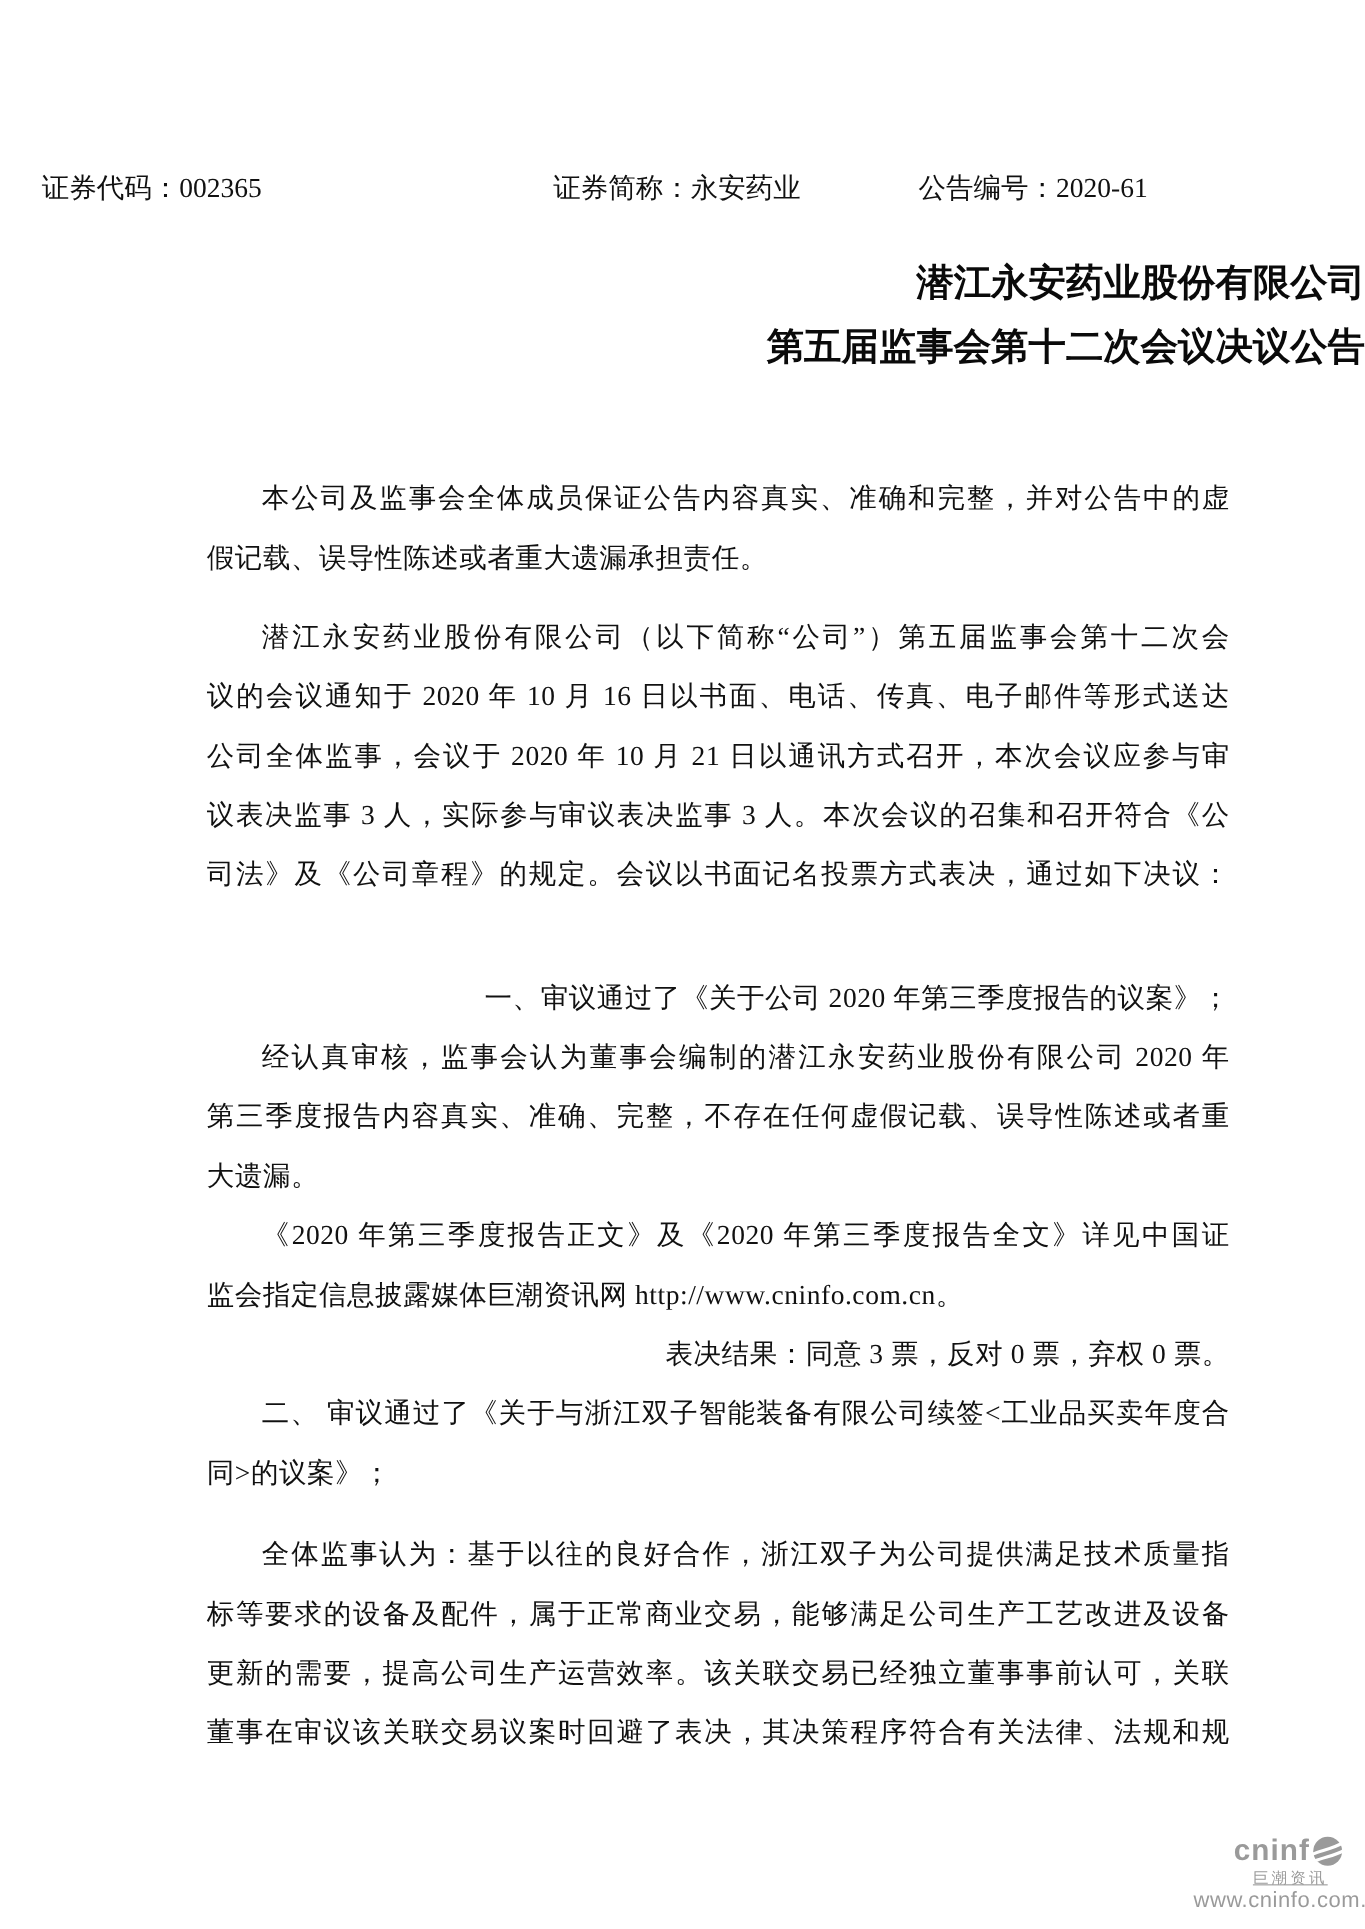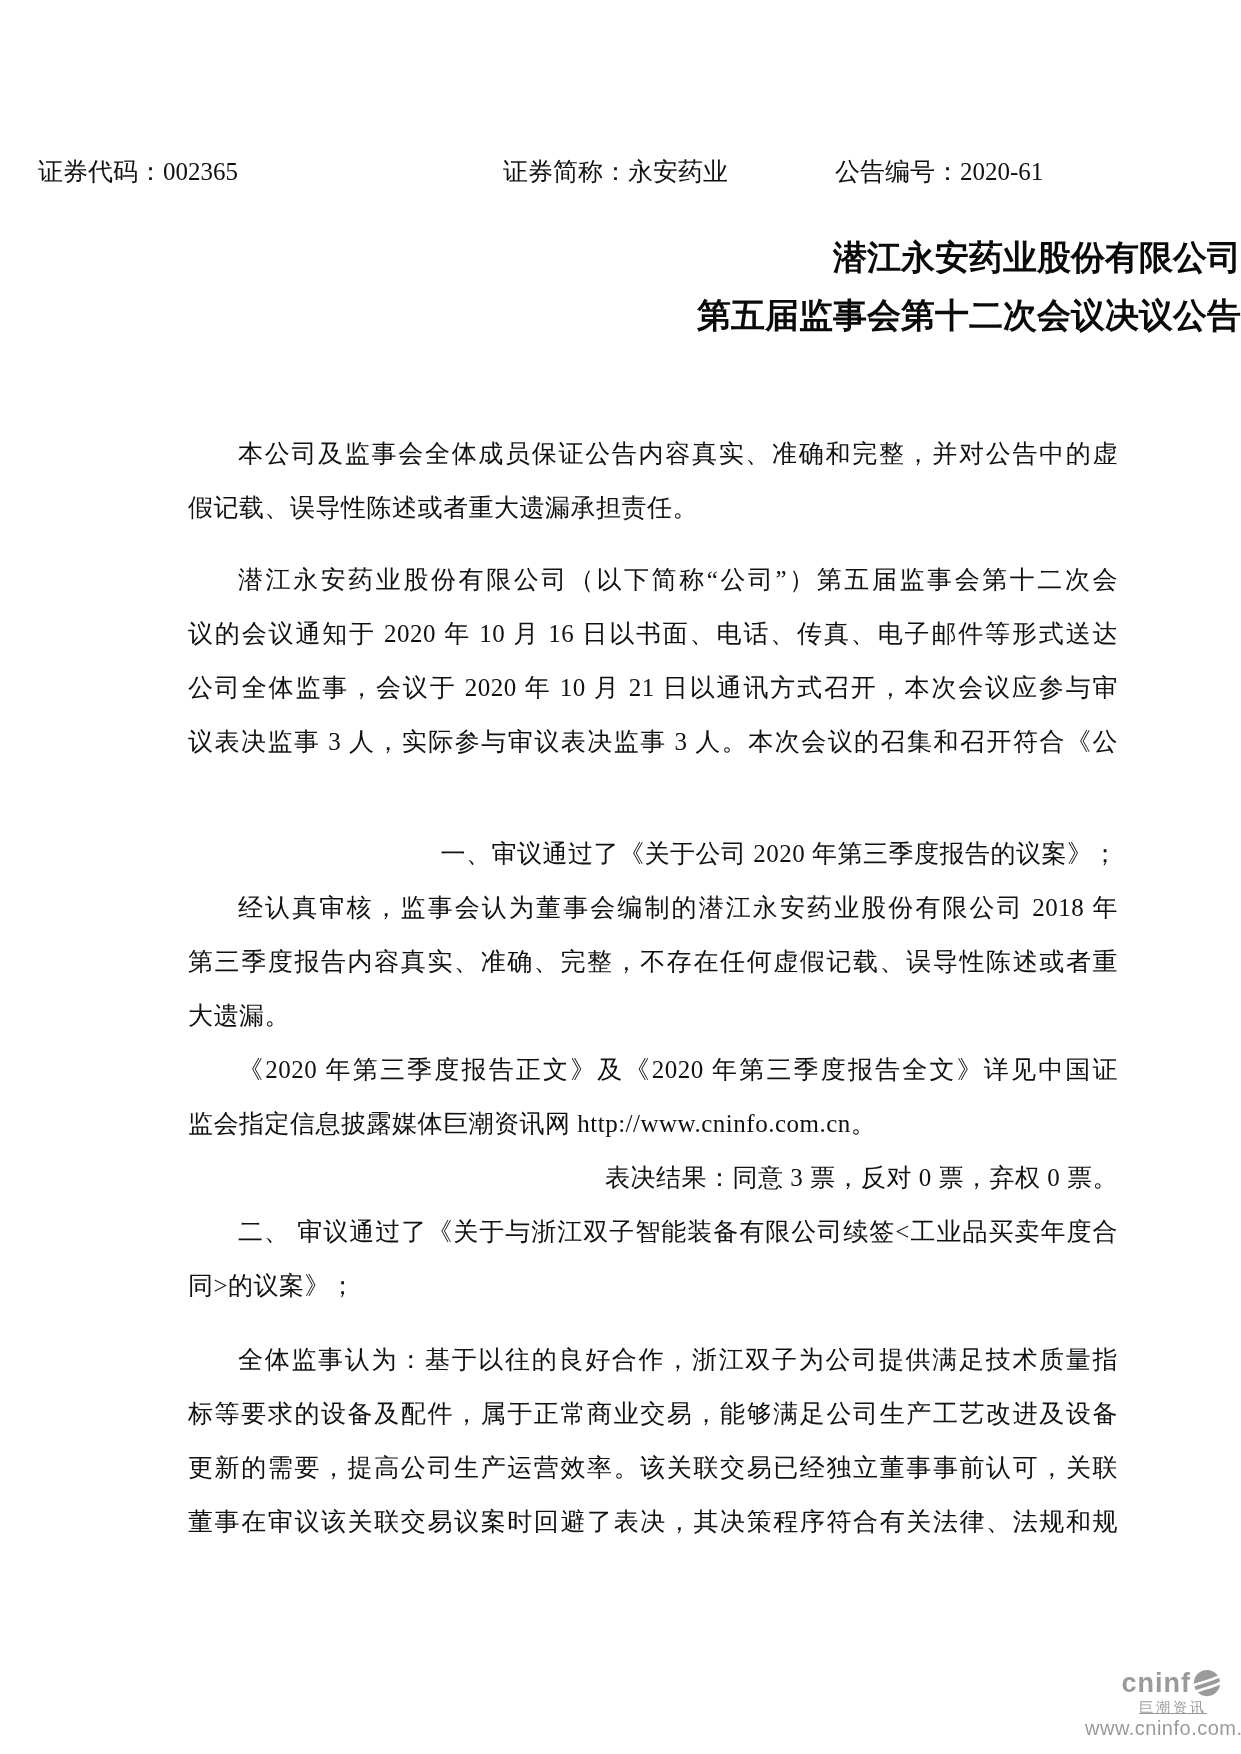--- a/index.html
+++ b/index.html
@@ -63,21 +63,20 @@
     right: 6px;
     bottom: 16px;
     width: 150px;
     color: #9a9a9a;
     font-family: "Liberation Sans", "DejaVu Sans", sans-serif;
     text-align: right;
     line-height: 1;
   }
   .cninfo .brand-row {
     display: flex;
-    align-items: center;
     justify-content: flex-end;
     gap: 2px;
     padding-right: 14px;
   }
   .cninfo .brand {
     font-size: 27px;
     font-weight: 700;
     letter-spacing: 1px;
   }
   .cninfo .globe { width: 28px; height: 28px; display: block; }
@@ -113,23 +112,24 @@
 
   <div class="body-block">
 
     <div class="ln fill ind">本公司及监事会全体成员保证公告内容真实、准确和完整，并对公告中的虚</div>
     <div class="ln">假记载、误导性陈述或者重大遗漏承担责任。</div>
 
     <div class="ln fill ind gap-para">潜江永安药业股份有限公司（以下简称“公司”）第五届监事会第十二次会</div>
     <div class="ln fill">议的会议通知于 2020 年 10 月 16 日以书面、电话、传真、电子邮件等形式送达</div>
     <div class="ln fill">公司全体监事，会议于 2020 年 10 月 21 日以通讯方式召开，本次会议应参与审</div>
     <div class="ln fill">议表决监事 3 人，实际参与审议表决监事 3 人。本次会议的召集和召开符合《公</div>
+    <div class="ln fill">司法》及《公司章程》的规定。会议以书面记名投票方式表决，通过如下决议：</div>
 
     <div class="ln ind gap-block">一、审议通过了《关于公司 2020 年第三季度报告的议案》；</div>
-    <div class="ln fill ind">经认真审核，监事会认为董事会编制的潜江永安药业股份有限公司 2018 年</div>
+    <div class="ln fill ind">经认真审核，监事会认为董事会编制的潜江永安药业股份有限公司 2020 年</div>
     <div class="ln fill">第三季度报告内容真实、准确、完整，不存在任何虚假记载、误导性陈述或者重</div>
     <div class="ln">大遗漏。</div>
     <div class="ln fill ind">《2020 年第三季度报告正文》及《2020 年第三季度报告全文》详见中国证</div>
     <div class="ln">监会指定信息披露媒体巨潮资讯网 http://www.cninfo.com.cn。</div>
     <div class="ln ind">表决结果：同意 3 票，反对 0 票，弃权 0 票。</div>
 
     <div class="ln fill ind">二、 审议通过了《关于与浙江双子智能装备有限公司续签&lt;工业品买卖年度合</div>
     <div class="ln">同&gt;的议案》；</div>
     <div class="ln fill ind gap-small">全体监事认为：基于以往的良好合作，浙江双子为公司提供满足技术质量指</div>
     <div class="ln fill">标等要求的设备及配件，属于正常商业交易，能够满足公司生产工艺改进及设备</div>

